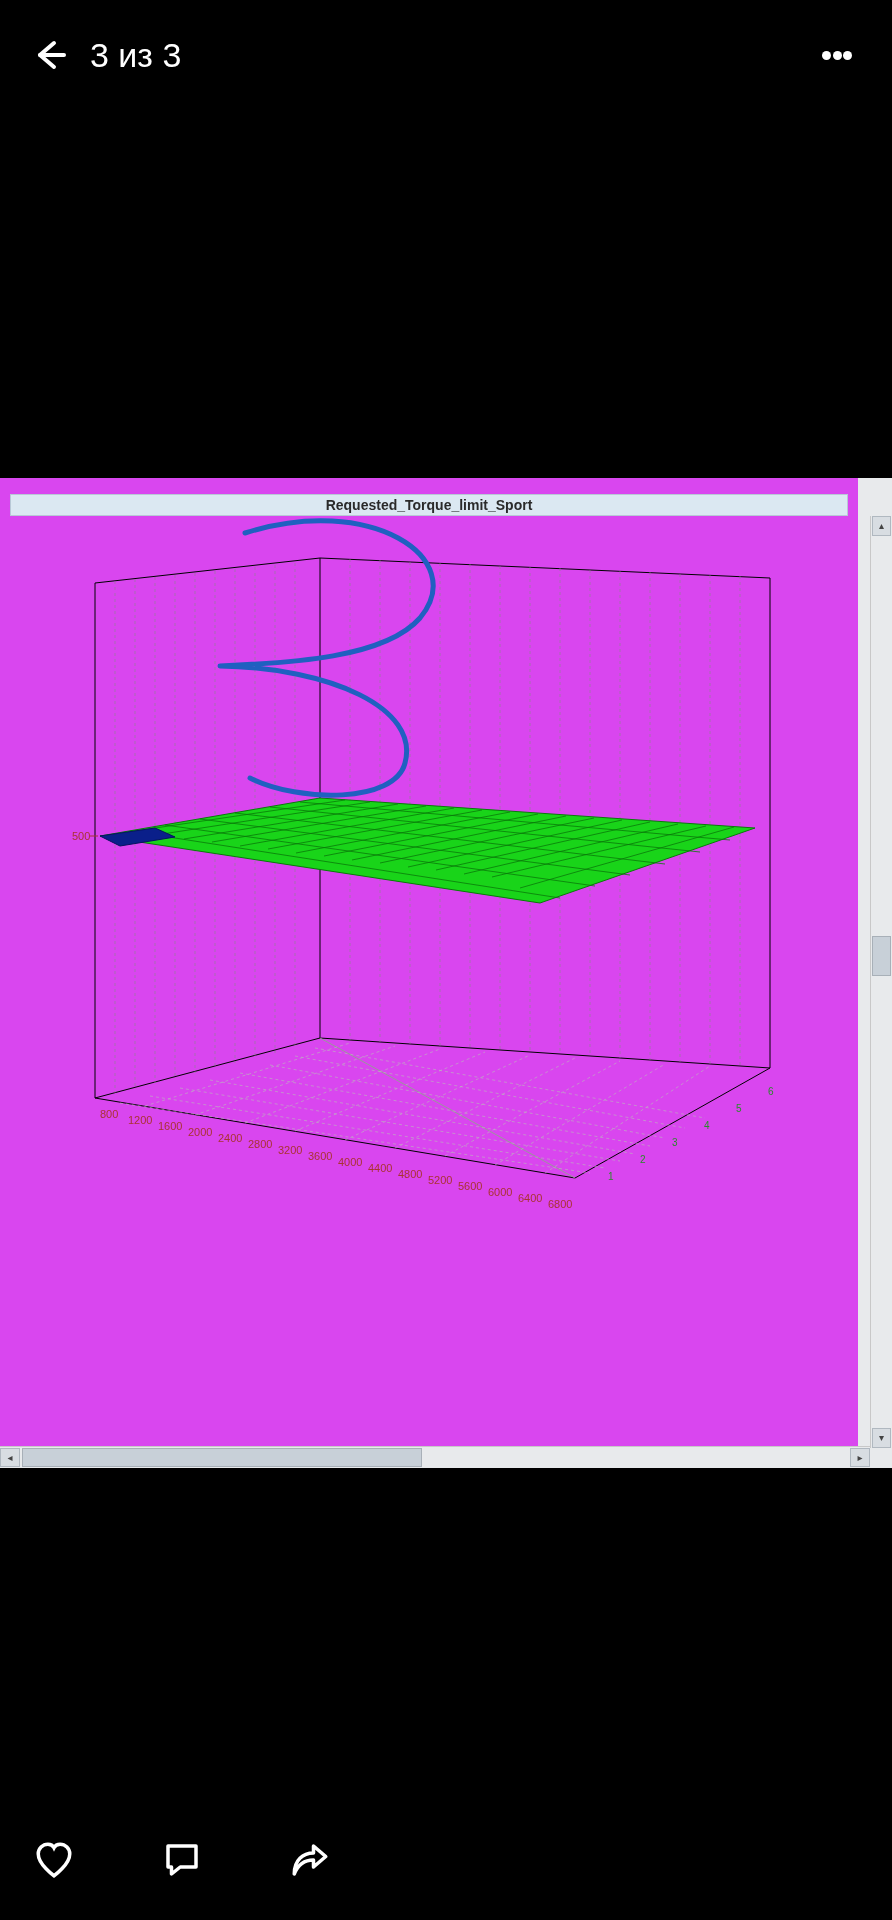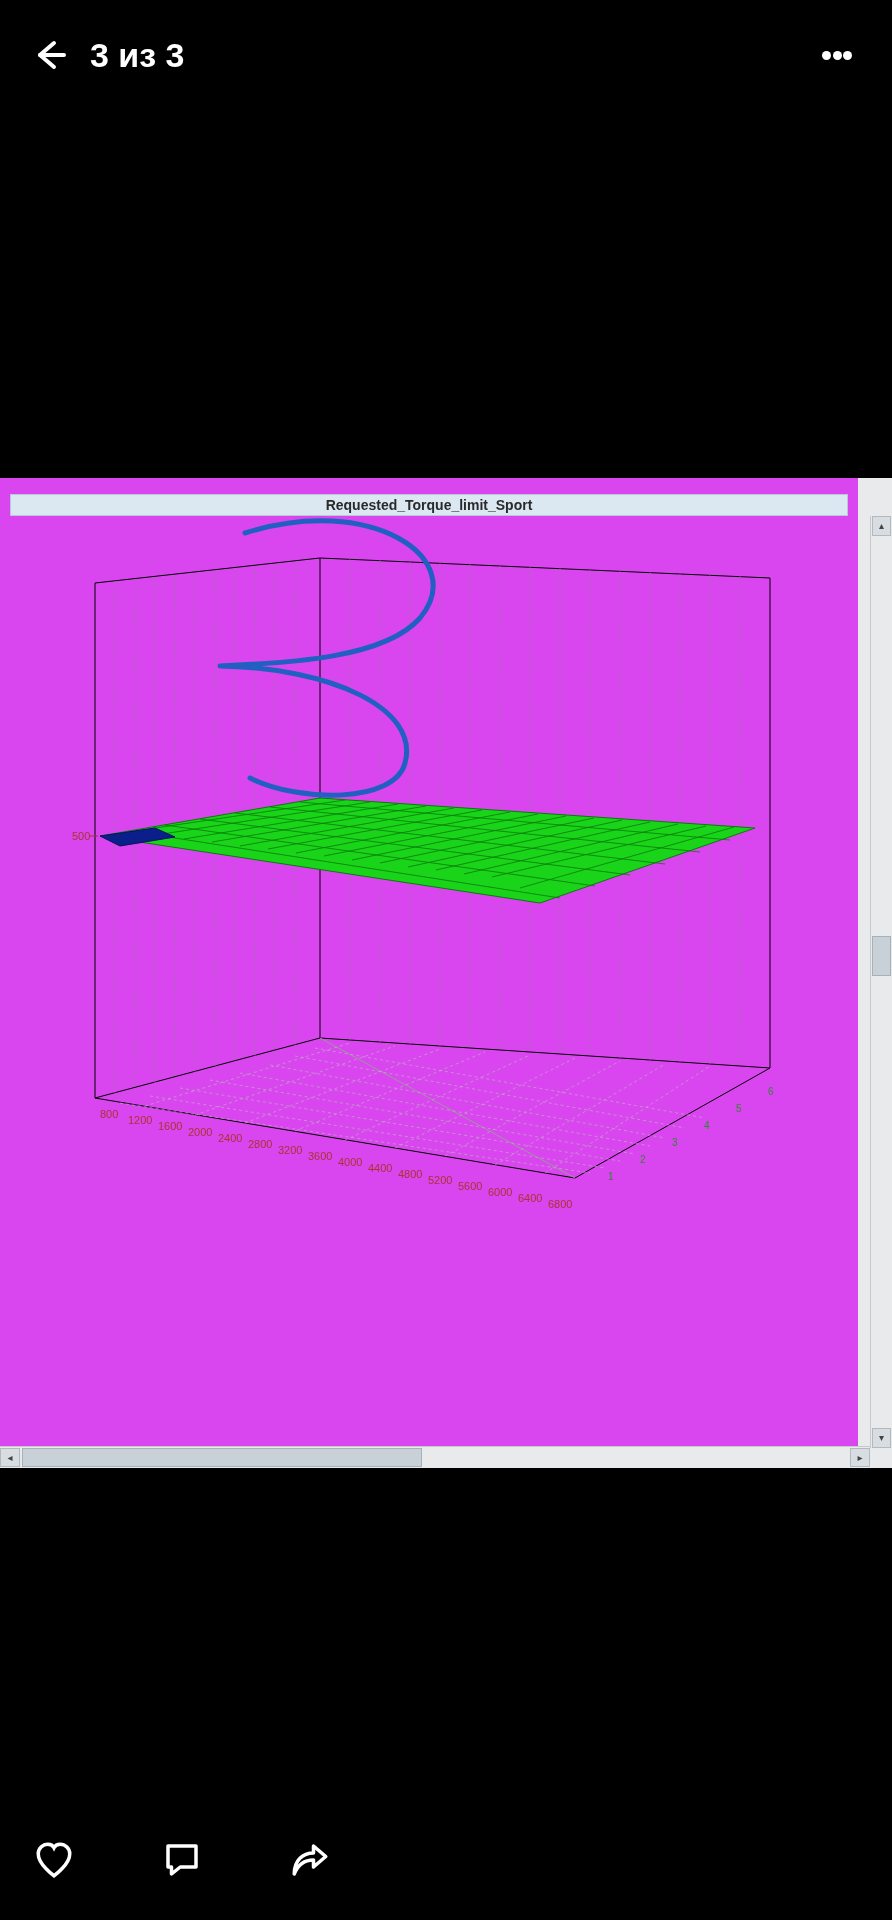--- a/index.html
+++ b/index.html
@@ -21,21 +21,21 @@
     color: #fff;
     padding: 0 30px;
   }
   .back-icon {
     width: 40px; height: 40px;
     display: flex; align-items: center; justify-content: center;
     margin-right: 20px;
   }
   .page-counter {
     font-size: 34px;
-    font-weight: 700;
+    font-weight: 400;
     flex: 1;
   }
   .more-icon {
     width: 40px; height: 14px;
     display: flex; align-items: center; justify-content: space-between;
     padding-right: 10px;
   }
   .more-icon span {
     width: 9px; height: 9px; border-radius: 50%; background: #fff;
   }

